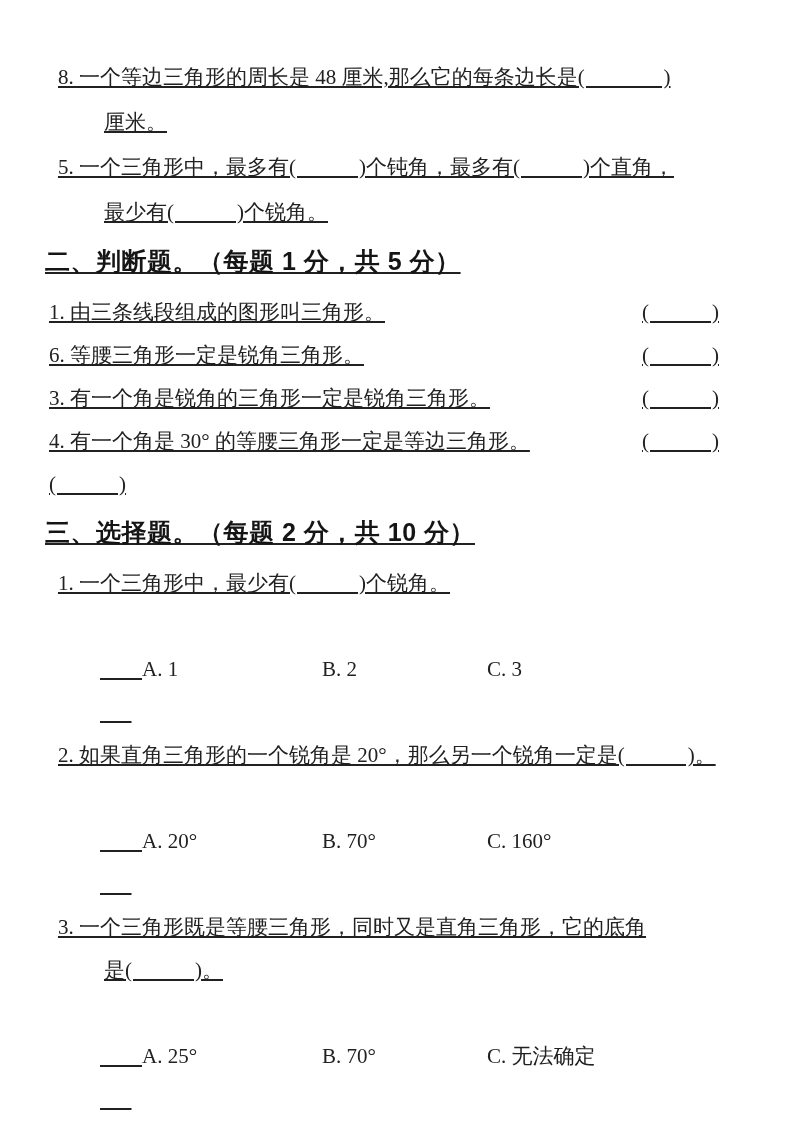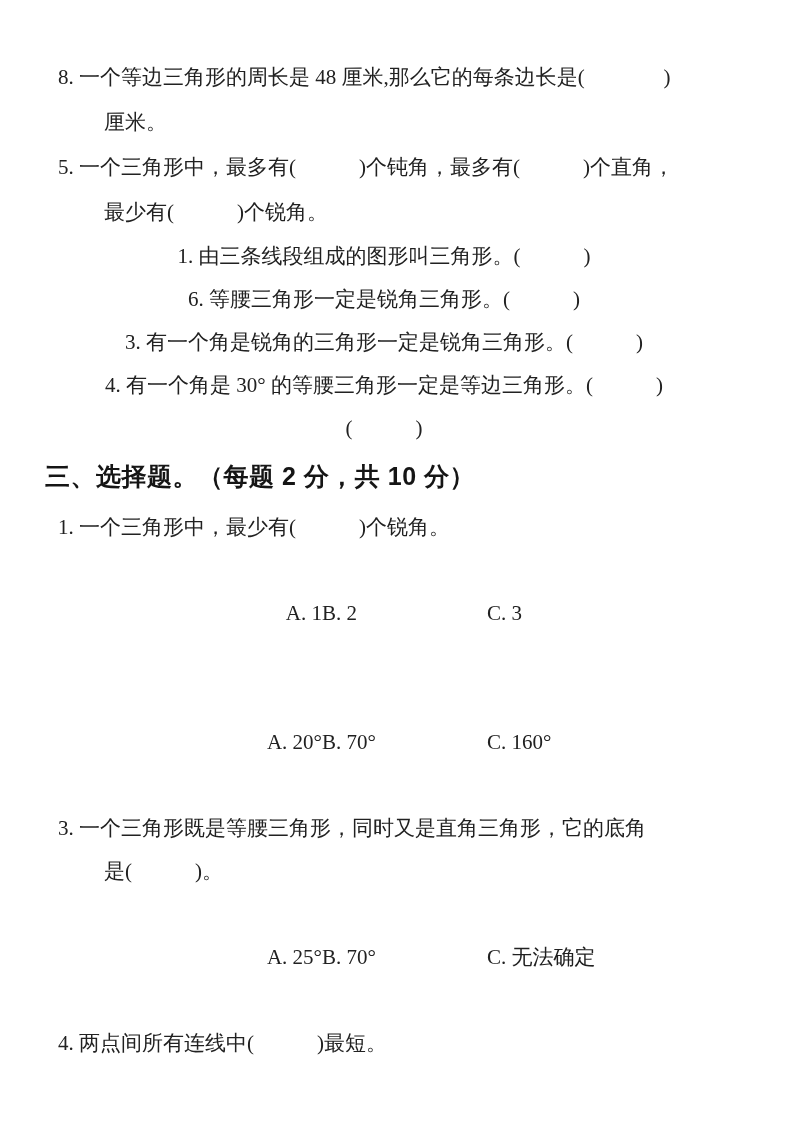--- a/index.html
+++ b/index.html
@@ -12,68 +12,70 @@
     width: 793px;
     height: 1122px;
     margin: 0 auto;
     background: #ffffff;
     color: #212121;
     font-family: "Liberation Serif", "DejaVu Serif", serif;
     font-size: 21px;
     box-sizing: border-box;
     padding: 55px 42px 0 45px;
     overflow: hidden;
+    text-decoration: underline;
   }
   .line {
     white-space: pre;
     line-height: 45px;
   }
   .q-first { margin-left: 13px; }
   .q-cont  { margin-left: 59px; }
   .section-heading {
     font-family: "Liberation Sans", "DejaVu Sans", sans-serif;
     font-size: 25px;
     font-weight: 700;
     color: #151515;
     margin: 8px 0 12px 0;
     line-height: 36px;
     white-space: pre;
     letter-spacing: 0.5px;
   }
   .judge-list { margin-right: 32px; }
   .judge-row {
     display: flex;
-    justify-content: center;
+    justify-content: space-between;
     line-height: 43px;
     margin-left: 4px;
     white-space: pre;
   }
   .judge-row .answer { white-space: pre; }
   .choice-list .line { line-height: 43px; }
   .options {
     line-height: 43px;
     margin-left: 55px;
     white-space: pre;
   }
   .col { display: inline-block; }
-  .col-a { width: 180px; text-align: right; }
+  .col-a { width: 180px; }
   .col-b { width: 165px; }
 </style>
 </head>
 <body>
 
 <div class="page">
 
   <div>
     <div class="line q-first">8. 一个等边三角形的周长是 48 厘米,那么它的每条边长是(               )</div>
     <div class="line q-cont">厘米。</div>
     <div class="line q-first">5. 一个三角形中，最多有(            )个钝角，最多有(            )个直角，</div>
     <div class="line q-cont">最少有(            )个锐角。</div>
   </div>
 
+  <h2 class="section-heading">二、判断题。（每题 1 分，共 5 分）</h2>
 
   <div class="judge-list">
     <div class="judge-row">
       <span>1. 由三条线段组成的图形叫三角形。</span>
       <span class="answer">(            )</span>
     </div>
     <div class="judge-row">
       <span>6. 等腰三角形一定是锐角三角形。</span>
       <span class="answer">(            )</span>
     </div>
@@ -95,20 +97,21 @@
   <div class="choice-list">
 
     <div>
       <div class="line q-first">1. 一个三角形中，最少有(            )个锐角。</div>
       <div class="options">
         <span class="col col-a">A. 1</span><span class="col col-b">B. 2</span><span class="col">C. 3</span>
       </div>
     </div>
 
     <div>
+      <div class="line q-first">2. 如果直角三角形的一个锐角是 20°，那么另一个锐角一定是(            )。</div>
       <div class="options">
         <span class="col col-a">A. 20°</span><span class="col col-b">B. 70°</span><span class="col">C. 160°</span>
       </div>
     </div>
 
     <div>
       <div class="line q-first">3. 一个三角形既是等腰三角形，同时又是直角三角形，它的底角</div>
       <div class="line q-cont">是(            )。</div>
       <div class="options">
         <span class="col col-a">A. 25°</span><span class="col col-b">B. 70°</span><span class="col">C. 无法确定</span>

